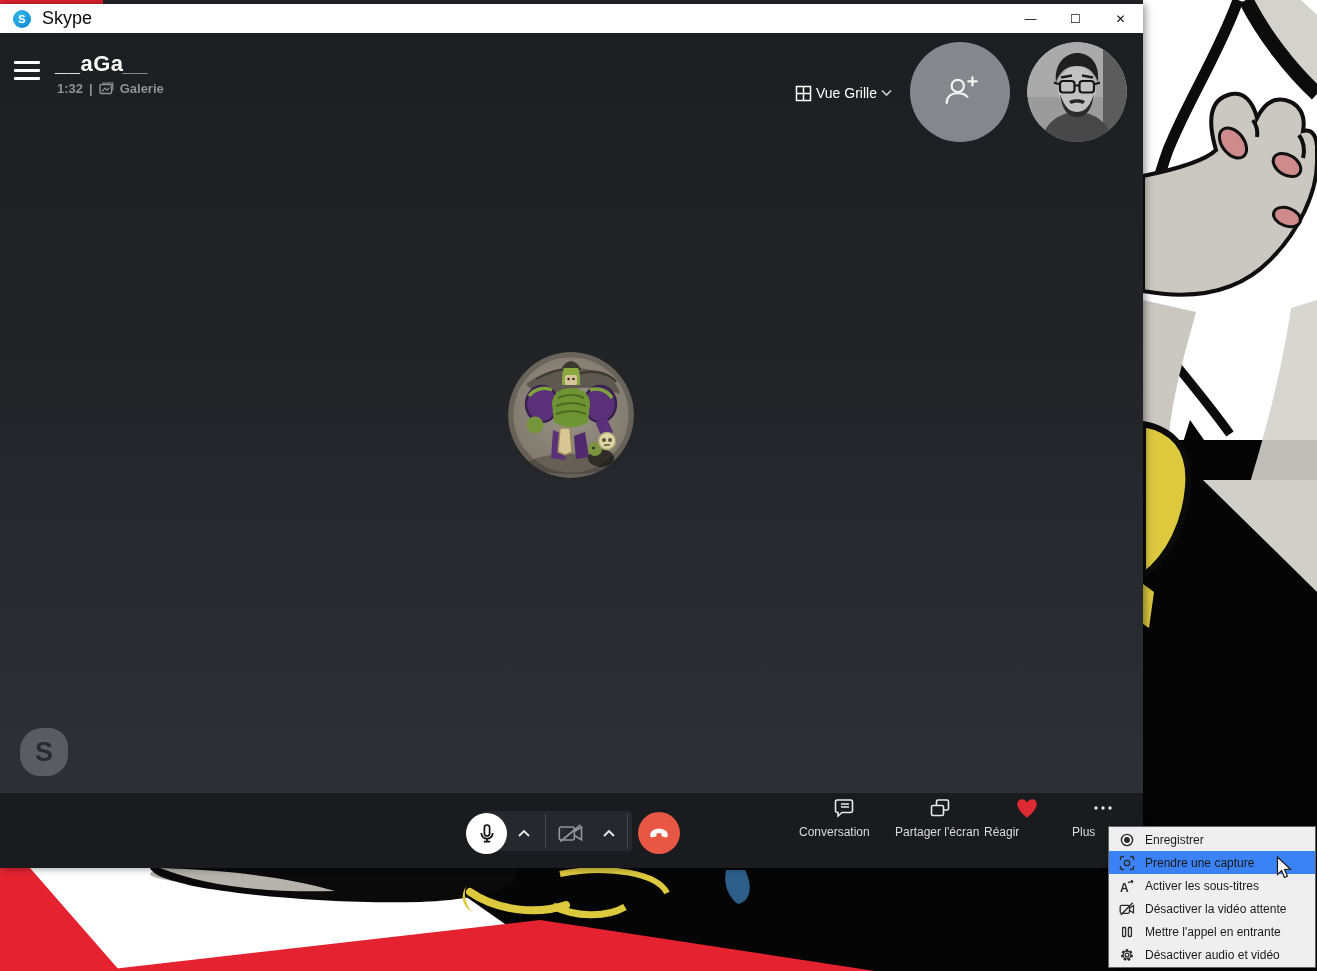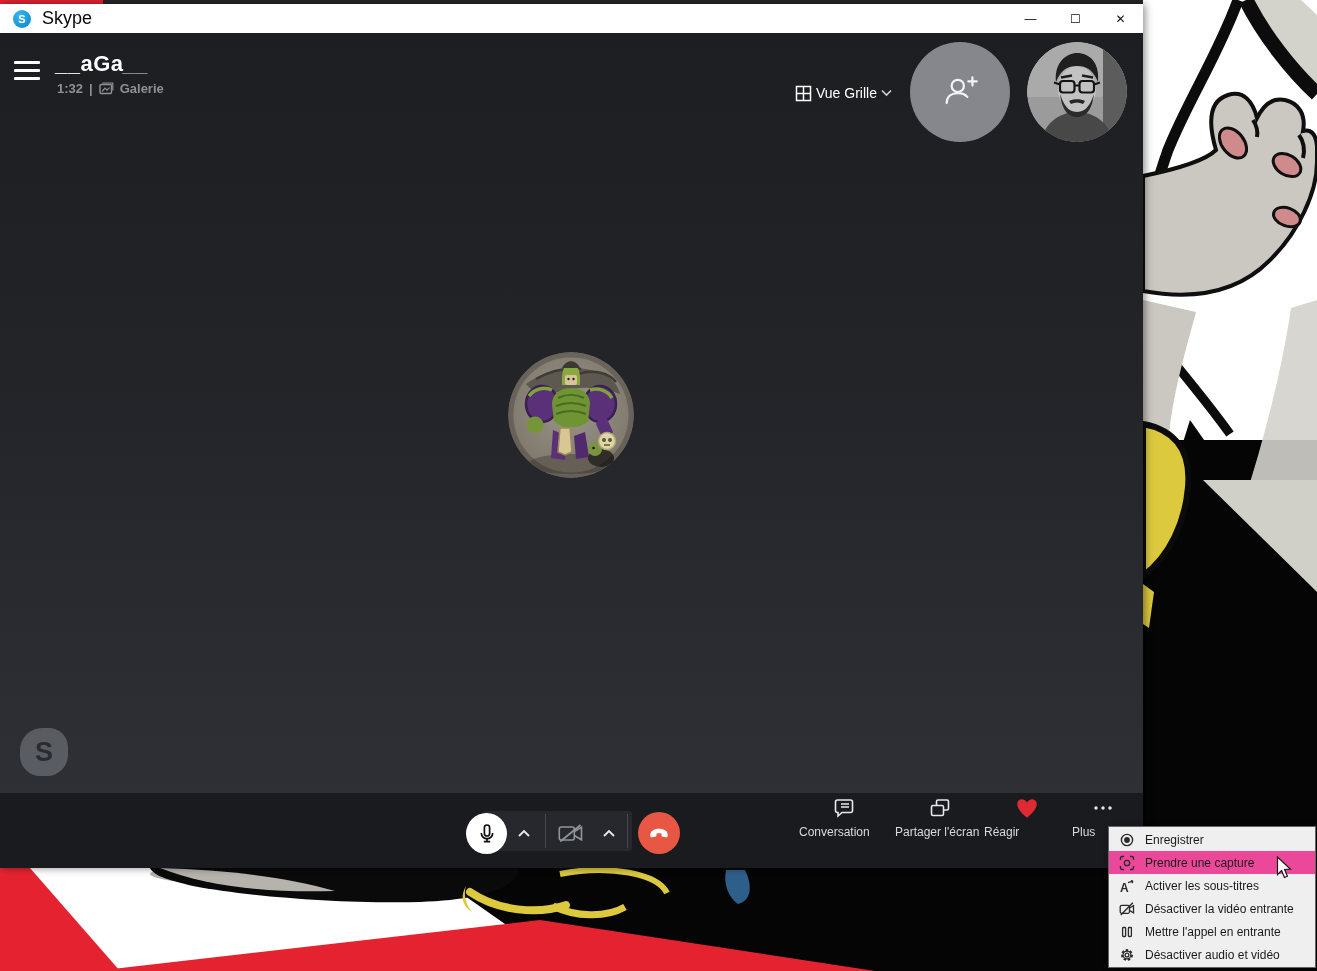--- a/index.html
+++ b/index.html
@@ -52,21 +52,21 @@
               display:flex;align-items:center;justify-content:center;cursor:pointer;}
   .bar-btn{top:0;height:56px;display:flex;flex-direction:column;
            justify-content:flex-start;cursor:pointer;color:#d9dadc;}
   .bar-btn .ic{height:30px;display:flex;align-items:center;justify-content:center;}
   .bar-btn .lbl{font-size:12px;margin-top:2px;white-space:nowrap;}
   
   .context-menu{left:1108px;top:826px;width:206px;background:#efefef;border:1px solid #636363;
                 z-index:10;box-shadow:3px 3px 8px rgba(0,0,0,.45);padding:1px 0;}
   .menu-item{height:23px;display:flex;align-items:center;padding:0 6px 0 9px;gap:10px;
              font-size:12px;color:#1a1a1a;cursor:pointer;white-space:nowrap;}
-  .menu-item.hl{background:#ec4899;}
+  .menu-item.hl{background:#3b82f6;}
   .menu-item .mi{width:17px;display:flex;align-items:center;justify-content:center;}
   
   .cursor{left:1276px;top:856px;z-index:20;}
 </style>
 </head>
 <body>
 
 <svg id="wallpaper" class="abs" width="1317" height="971" viewBox="0 0 1317 971">
   <rect x="0" y="0" width="1317" height="971" fill="#050505"></rect>
 
@@ -363,21 +363,21 @@
   </div>
 
   <div class="menu-item">
     <span class="mi">
       <svg width="16" height="16" viewBox="0 0 16 16">
         <rect x="1.2" y="4.3" width="9.3" height="8" rx="1.5" fill="none" stroke="#2b2b2b" stroke-width="1.3"></rect>
         <path d="M10.5,7 L14.5,4.6 V11.9 L10.5,9.5" fill="none" stroke="#2b2b2b" stroke-width="1.3"></path>
         <path d="M1.8,14 L13.8,1.8" stroke="#2b2b2b" stroke-width="1.4"></path>
       </svg>
     </span>
-    <span>Désactiver la vidéo entrante</span>
+    <span>Désactiver la vidéo attente</span>
   </div>
 
   <div class="menu-item">
     <span class="mi">
       <svg width="16" height="16" viewBox="0 0 16 16">
         <rect x="3.6" y="3.5" width="3" height="9" rx="0.8" fill="none" stroke="#2b2b2b" stroke-width="1.3"></rect>
         <rect x="9.4" y="3.5" width="3" height="9" rx="0.8" fill="none" stroke="#2b2b2b" stroke-width="1.3"></rect>
       </svg>
     </span>
     <span>Mettre l'appel en entrante</span>

